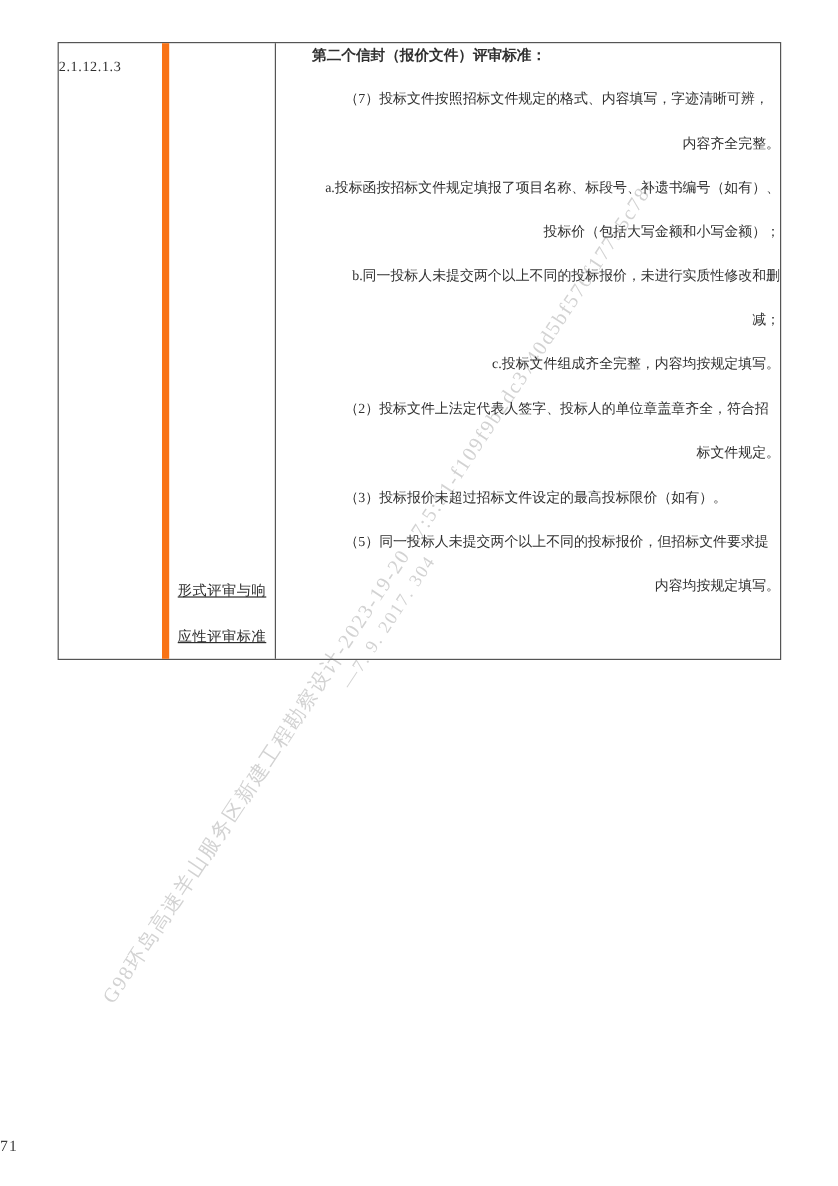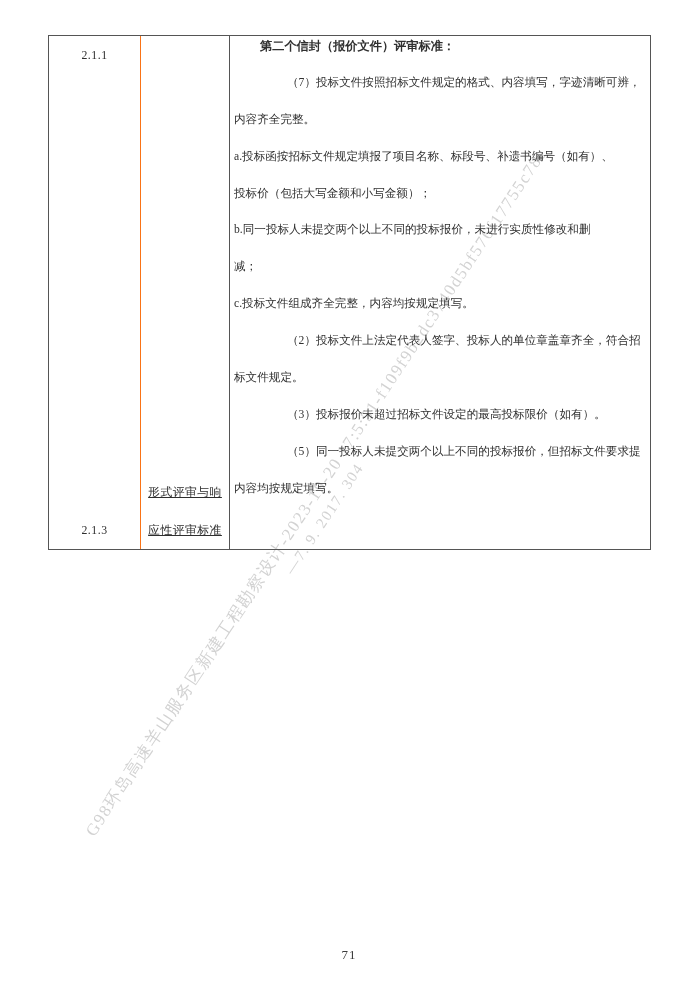--- a/index.html
+++ b/index.html
@@ -33,23 +33,23 @@
     left:48px; top:35px;
     width:601px; height:513px;
     border:1px solid #555;
     display:flex;
     z-index:1;
     background:transparent;
   }
   .col { box-sizing:border-box; }
   .col1 {
     width:92px;
-    border-right:1px solid #f97316;
-    display:flex; flex-direction:column;
-    justify-content:space-between;
+    border-right:6px solid #f97316;
+    display:flex; flex-direction:row;
+    justify-content:flex-start;
   }
   .col2 {
     width:89px;
     border-right:1px solid #555;
     display:flex; flex-direction:column;
     justify-content:flex-end;
     text-decoration:underline;
   }
   .col3 { flex:1; position:relative; overflow:visible; }
 
@@ -65,27 +65,26 @@
   .content-lines { position:absolute; left:0; right:0; top:-8px; }
   .line {
     height:36.9px;
     line-height:36.9px;
     font-size:11.6px;
     color:#303030;
     white-space:nowrap;
   }
   .line.title  { padding-left:30px; font-weight:bold; font-size:12.2px; }
   .line.indent { padding-left:57px; }
-  .line.flush  { padding-left:4px;  }
+  .line.flush  { padding-left:4px;text-align:right;  }
 
   
   .page-number {
     position:absolute;
     left:0; right:0; top:947px;
-    text-align:center;
     font-size:13px;
     letter-spacing:1px;
     color:#3c3c3c;
     z-index:1;
   }
 </style>
 </head>
 <body>
 
 <div class="page">

